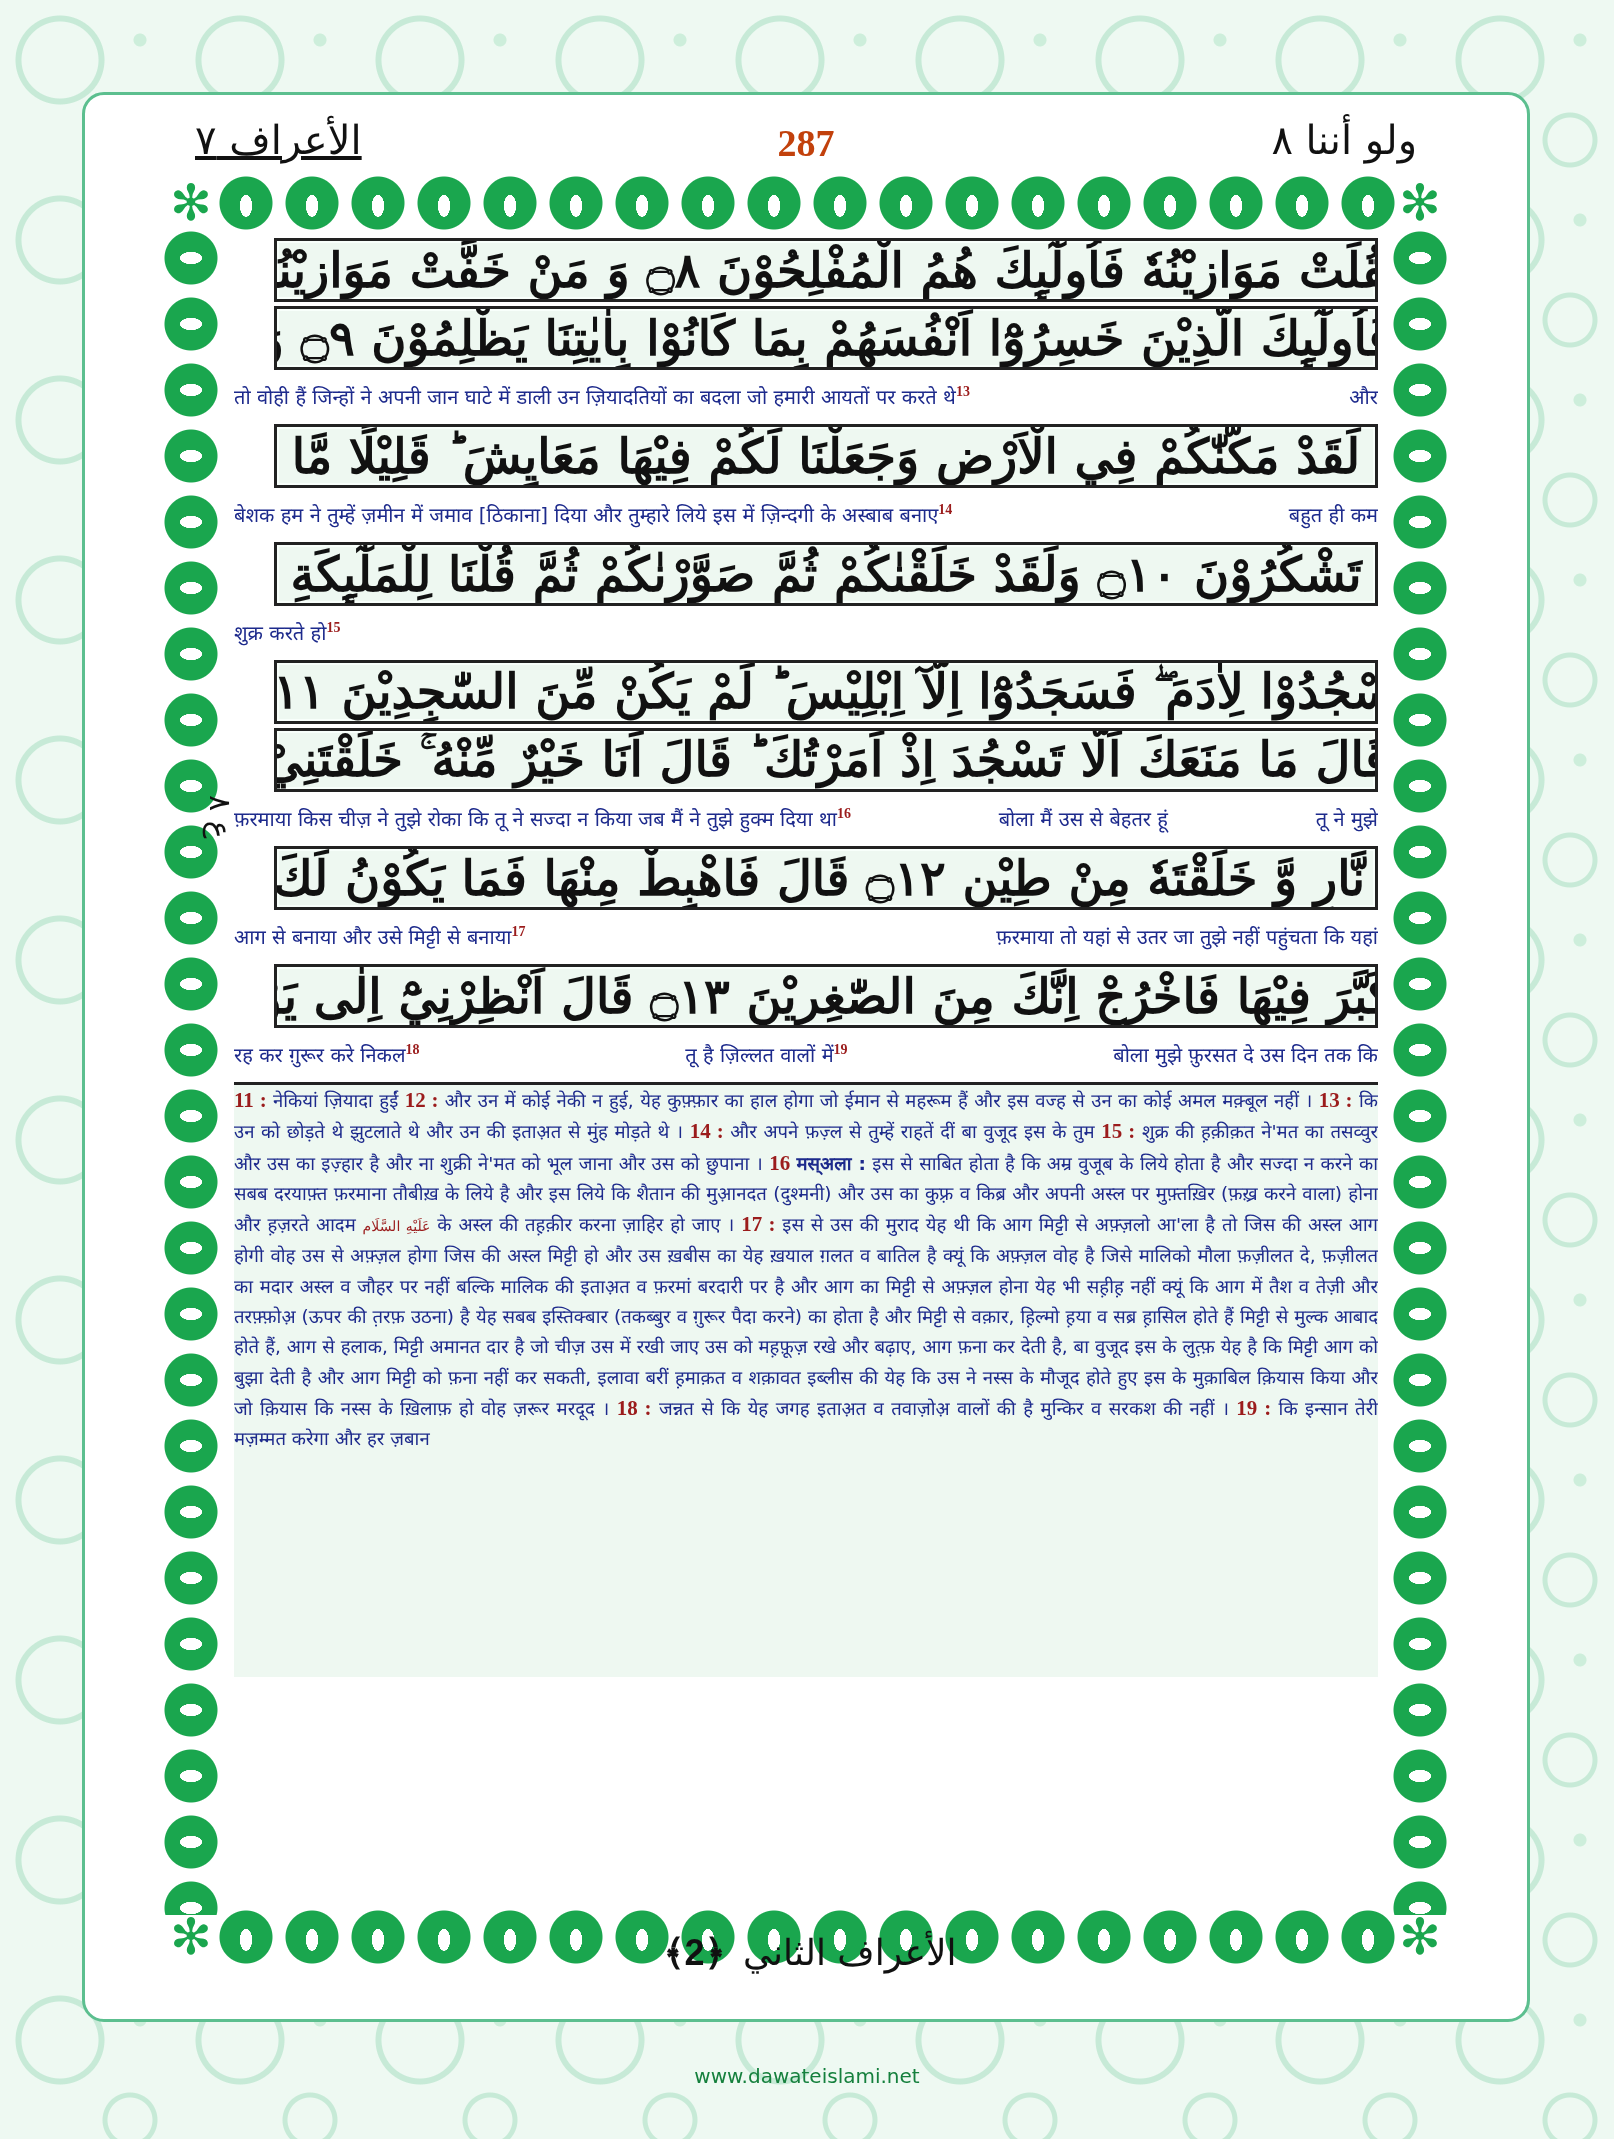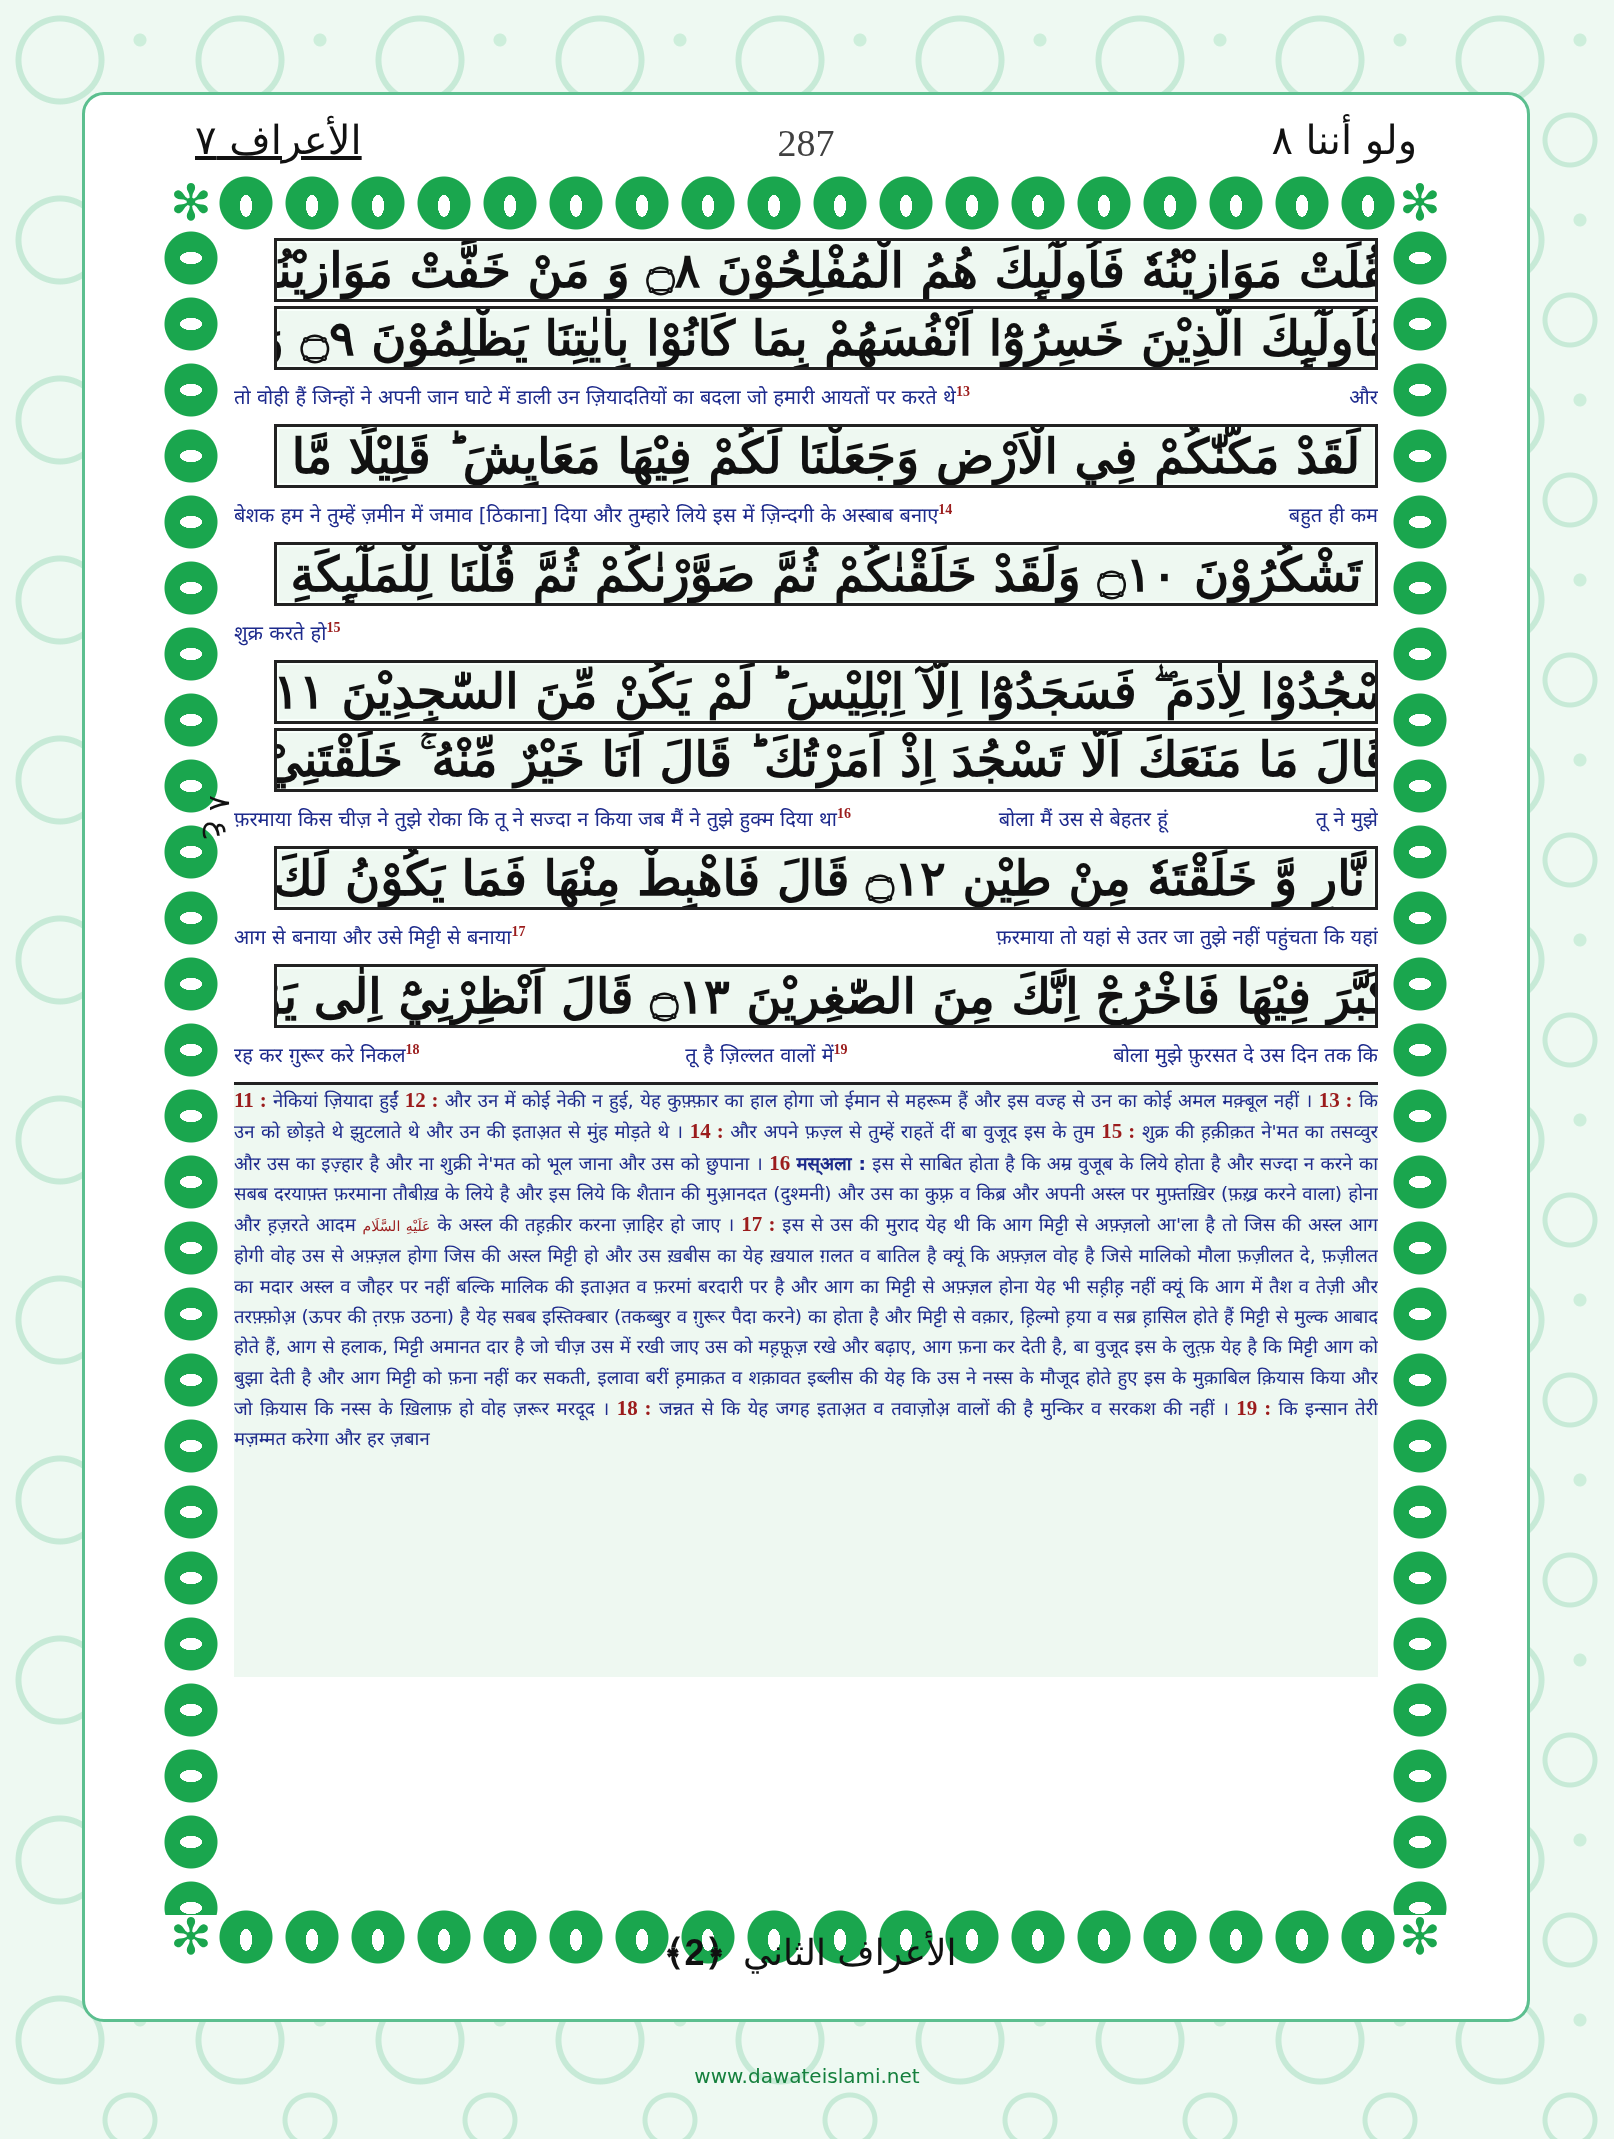--- a/index.html
+++ b/index.html
@@ -21,21 +21,21 @@
     background:#ffffff; border:3px solid #5cbf8f; border-radius:22px;
     box-sizing:border-box;
   }
   .hdr-left, .hdr-right {
     position:absolute; top:22px; font-family:"DejaVu Serif", serif; font-size:40px; color:#111; direction:rtl;
   }
   .hdr-left { left:110px;text-decoration:underline; }
   .hdr-right { right:110px; }
   .page-num {
     position:absolute; top:26px; left:0; right:0; text-align:center;
-    font-family:"Liberation Serif", serif; font-weight:normal; font-size:38px; color:#404040;
+    font-family:"Liberation Serif", serif; font-weight:bold; font-size:38px; color:#c2410c;
   }
   
   .frame {
     position:absolute; left:78px; top:80px; width:1285px; height:1790px;
     box-sizing:border-box;
   }
   .orn-h {
     position:absolute; left:50px; right:50px; height:56px;
     background:
       radial-gradient(ellipse 10px 18px at 50% 55%, #ffffff 60%, transparent 62%),

